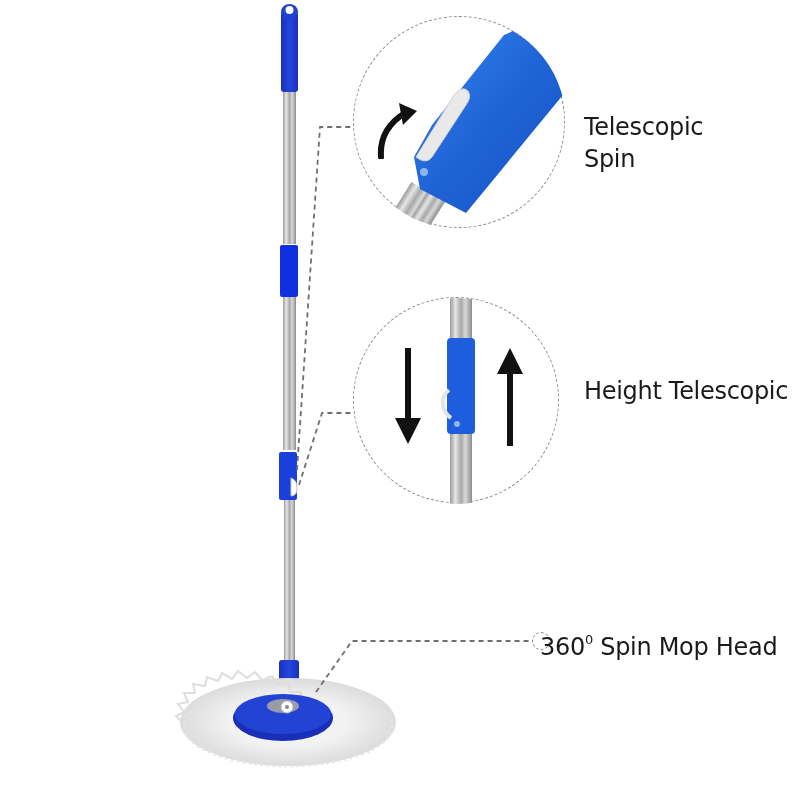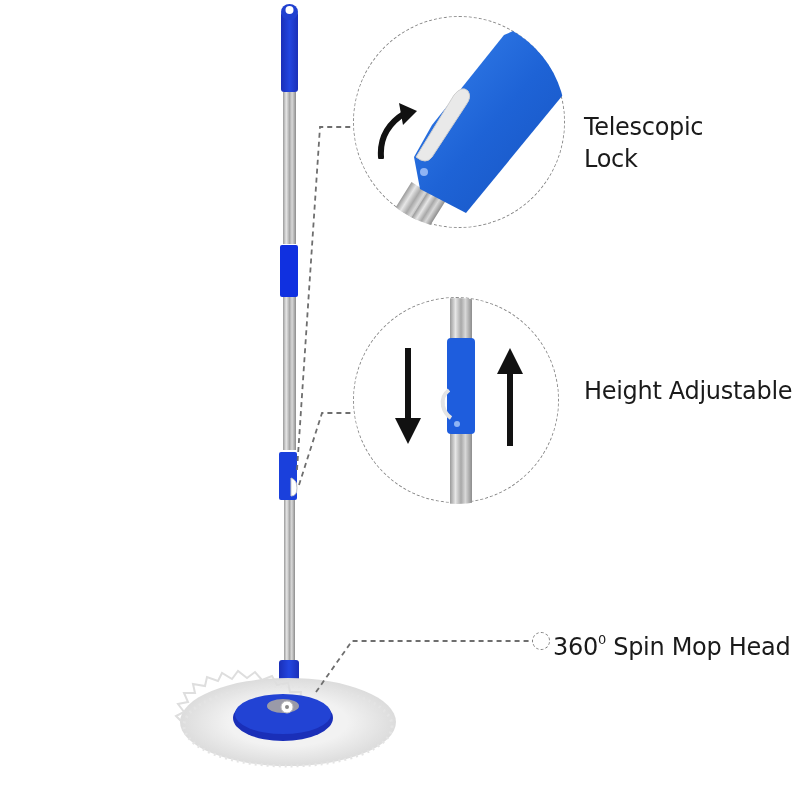--- a/index.html
+++ b/index.html
@@ -117,24 +117,24 @@
     <svg width="30" height="100" viewBox="0 0 30 100" style="position:absolute;left:141px;top:50px;">
       <polygon points="2,26 28,26 15,0" fill="#111"></polygon>
       <rect x="12" y="22" width="6" height="76" fill="#111"></rect>
     </svg>
   </div>
 
   <div class="callout-circle" style="left:532px; top:632px; width:18px; height:18px; border-color:#7a7a7a;"></div>
 
   <div class="label" style="left:584px; top:111px;">
     <div>Telescopic</div>
-    <div>Lock</div>
+    <div>Spin</div>
   </div>
 
   <div class="label" style="left:584px; top:375px;">
-    <div>Height Adjustable</div>
+    <div>Height Telescopic</div>
   </div>
 
-  <div class="label" style="left:553px; top:624px; white-space:nowrap;">
+  <div class="label" style="left:540px; top:624px; white-space:nowrap;">
     <span>360</span><sup>0</sup><span style="white-space:pre;"> Spin Mop Head</span>
   </div>
 
 </div>
 
 </body></html>

